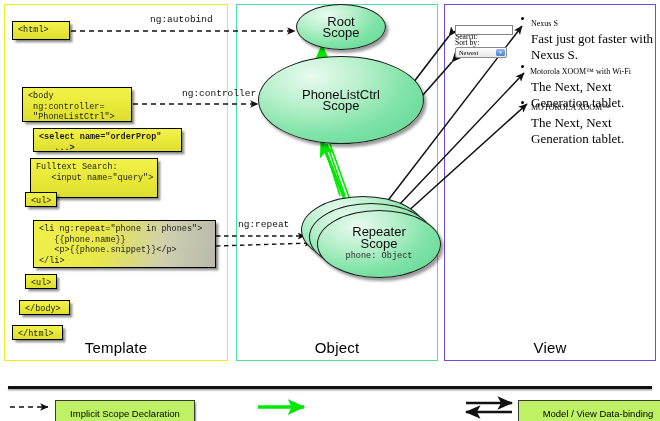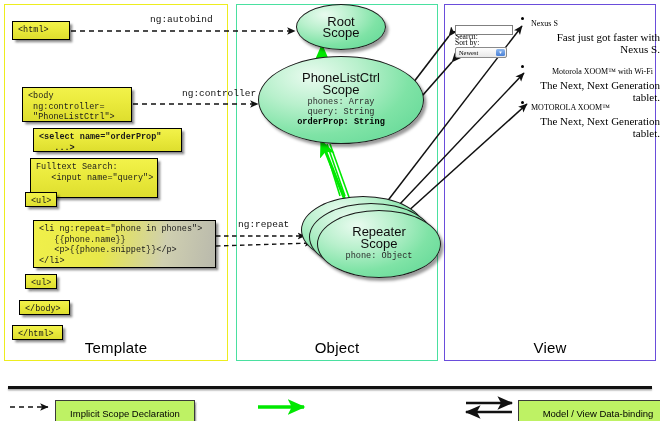--- a/index.html
+++ b/index.html
@@ -51,21 +51,21 @@
      background:linear-gradient(180deg,#fdfdfd 0%,#e8e8e8 100%);
      font-family:"Liberation Serif",serif;font-size:6.4px;color:#000;
      display:flex;align-items:center;padding-left:3px;}
   .v-select .sel-arrow{position:absolute;right:1px;top:1px;bottom:1px;width:9px;
      background:linear-gradient(180deg,#8fb8ee 0%,#4b82d8 100%);
      border-radius:1.5px;display:flex;align-items:center;justify-content:center;
      color:#fff;font-size:5px;line-height:5px;}
   .v-item{position:absolute;font-family:"Liberation Serif",serif;color:#000;}
   .v-item .v-name{font-size:8px;}
   .v-bullet{position:absolute;width:3px;height:3px;border-radius:50%;background:#000;}
-  .v-snip{position:absolute;font-family:"Liberation Serif",serif;font-size:11px;color:#000;text-align:right;}
+  .v-snip{position:absolute;font-family:"Liberation Serif",serif;font-size:13px;color:#000;}
 
   
   .edge-label{position:absolute;font-family:"Liberation Mono","DejaVu Sans Mono",monospace;
     font-size:9.5px;color:#111;white-space:nowrap;}
 
   
   #legend{position:absolute;left:0;top:386px;width:660px;height:35px;}
   #legend-rule{position:absolute;left:8px;top:0px;width:644px;height:3px;
     background:#111;box-shadow:0 1.5px 1.5px rgba(0,0,0,.35);}
   .lg-box{position:absolute;box-sizing:border-box;border:1.2px solid #3a3a3a;
@@ -161,21 +161,20 @@
       <span>Root</span><br>
       <span>Scope</span>
     </div>
   </div>
 
   <div class="scope" style="left:258px;top:56px;width:164px;height:86px;">
     <div class="sc-title">
       <span>PhoneListCtrl</span><br>
       <span>Scope</span>
     </div>
-    <div class="sc-props"><span>phones: Array</span><br><span>query: String</span><br><b>orderProp: String</b></div>
   </div>
 
   <div class="scope" style="left:301px;top:196px;width:122px;height:66px;"></div>
   <div class="scope" style="left:309px;top:203px;width:122px;height:66px;"></div>
   <div class="scope" style="left:317px;top:210px;width:122px;height:66px;z-index:3;">
     <div class="sc-title">
       <span>Repeater</span><br>
       <span>Scope</span>
     </div>
     <div class="sc-props">phone: Object</div>
@@ -190,21 +189,21 @@
     <span class="sel-arrow">▾</span>
   </div>
 
   <div class="v-bullet" style="left:521px;top:17px;"></div>
   <div class="v-item" style="left:531px;top:12px;">
     <span class="v-name">Nexus S</span>
   </div>
   <div class="v-snip" style="left:531px;top:31px;">Fast just got faster with Nexus S.</div>
 
   <div class="v-bullet" style="left:521px;top:65px;"></div>
-  <div class="v-item" style="left:552px;top:60px;">
+  <div class="v-item" style="left:530px;top:60px;">
     <span class="v-name">Motorola XOOM™  with Wi-Fi</span>
   </div>
   <div class="v-snip" style="left:531px;top:79px;">The Next, Next Generation tablet.</div>
 
   <div class="v-bullet" style="left:521px;top:101px;"></div>
   <div class="v-item" style="left:531px;top:96px;">
     <span class="v-name">MOTOROLA XOOM™</span>
   </div>
   <div class="v-snip" style="left:531px;top:115px;">The Next, Next Generation tablet.</div>
 

